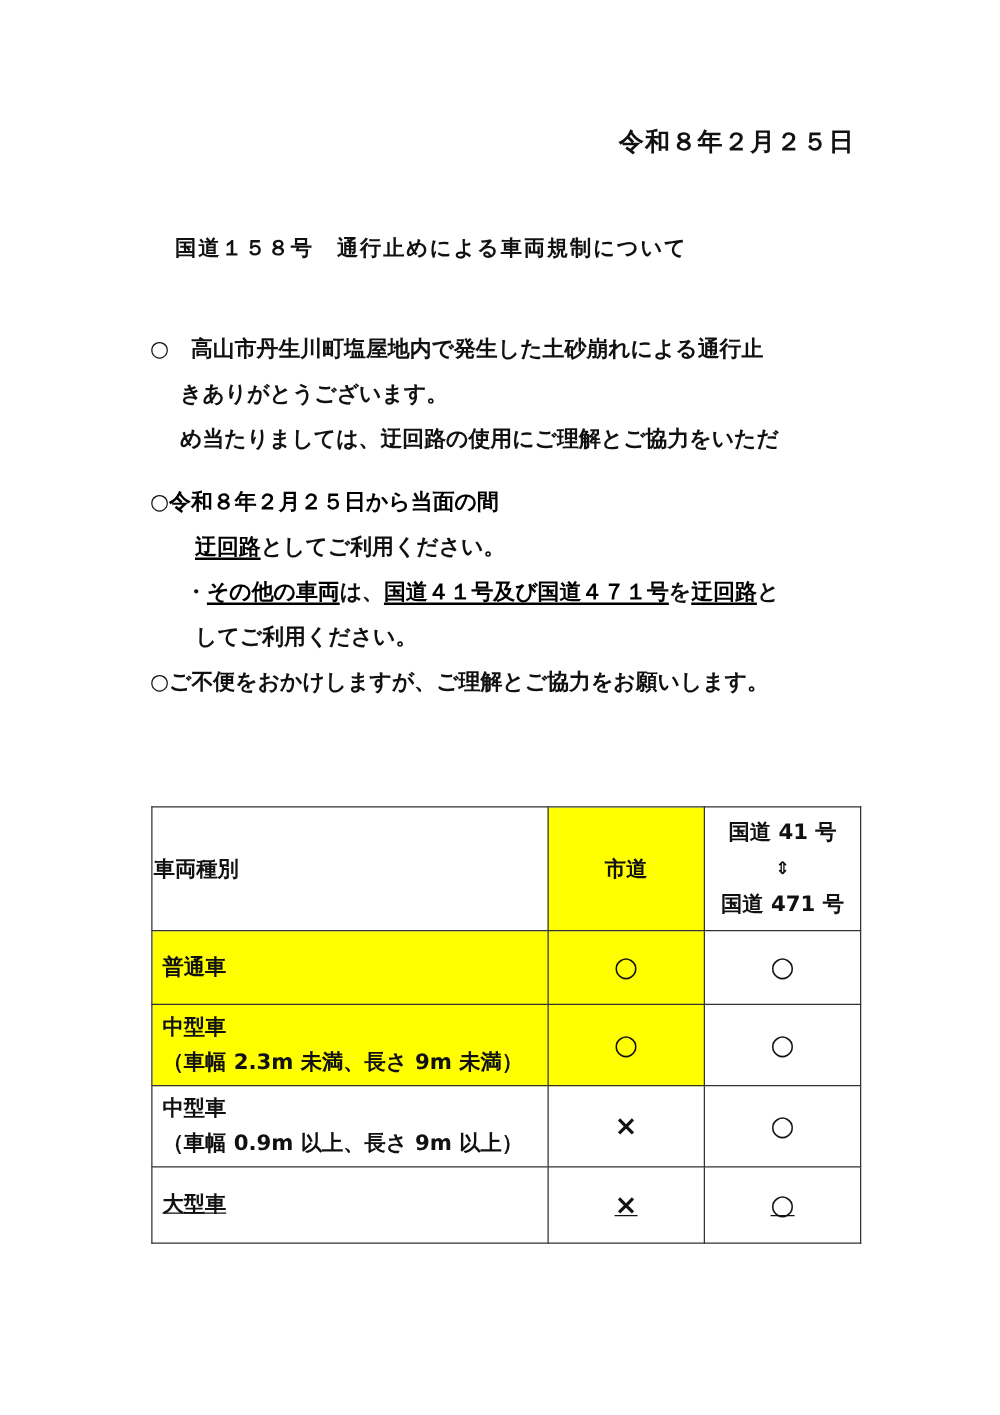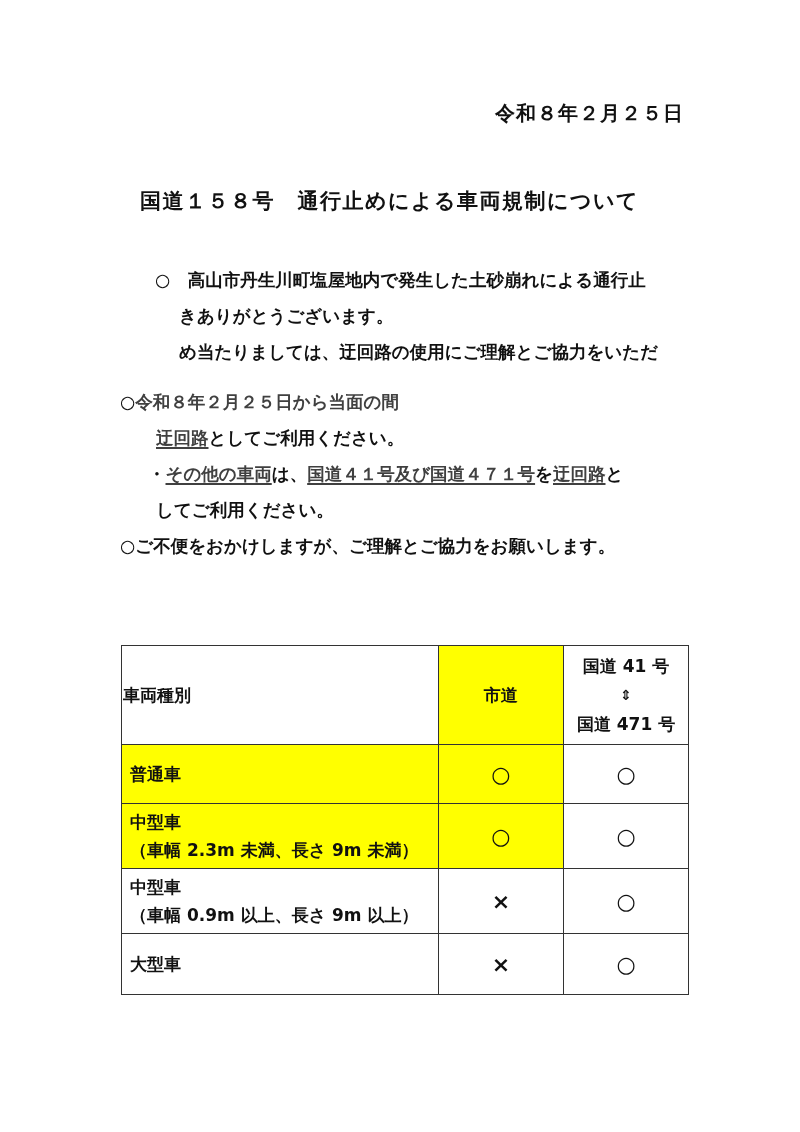--- a/index.html
+++ b/index.html
@@ -1,40 +1,40 @@
 <!DOCTYPE html>
 <html><head>
 <meta charset="utf-8">
 <style>
   html,body{margin:0;padding:0;background:#ffffff;}
   body{width:800px;height:1132px;position:relative;overflow:hidden;
        font-family:"DejaVu Sans","Liberation Sans",sans-serif;color:#111;}
   .date{position:absolute;right:116px;top:100px;font-size:20px;font-weight:bold;letter-spacing:1px;}
-  .title{position:absolute;left:140px;top:187px;font-size:21px;font-weight:bold;letter-spacing:1.5px;white-space:nowrap;}
+  .title{position:absolute;left:140px;top:187px;font-size:17px;font-weight:bold;letter-spacing:1.5px;white-space:nowrap;}
   .para{position:absolute;left:120px;font-size:17.5px;font-weight:bold;line-height:36px;white-space:nowrap;}
-  .red{color:#404040;}
+  .red{color:#000000;}
   .u{text-decoration:underline;text-decoration-thickness:2px;text-underline-offset:3px;}
-  .p1{top:262px;margin-left:35px;}
+  .p1{top:262px;}
   .p1 .ind{padding-left:24px;}
   .p2{top:384px;}
   .p2 .ind1{padding-left:28px;}
   .p2 .ind2{padding-left:36px;}
   table.grid{position:absolute;left:121px;top:645px;border-collapse:collapse;width:568px;}
   table.grid td{border:1.5px solid #333;font-size:17px;font-weight:bold;}
   .c1{width:313px;}
   .c2{width:125px;text-align:center;}
   .c3{width:124px;text-align:center;}
   .yellow{background:#ffff00;}
   .hdr td{height:96px;}
   .hdr .c1{text-align:left;}
   .hdr .c3{line-height:29px;}
   .r1 td{height:56px;}
   .r2 td{height:62px;}
   .r3 td{height:62px;}
-  .r4 td{height:58px;}
+  .r4 td{height:58px;text-decoration:underline;}
   .lbl{padding-left:8px;line-height:28px;}
   .sym{font-size:22px;font-weight:normal;}
   .sym.x{font-weight:bold;}
   .arrow{font-size:14px;}
 </style>
 </head>
 <body>
 
 <div class="date">令和８年２月２５日</div>
 <div class="title">国道１５８号　通行止めによる車両規制について</div>

